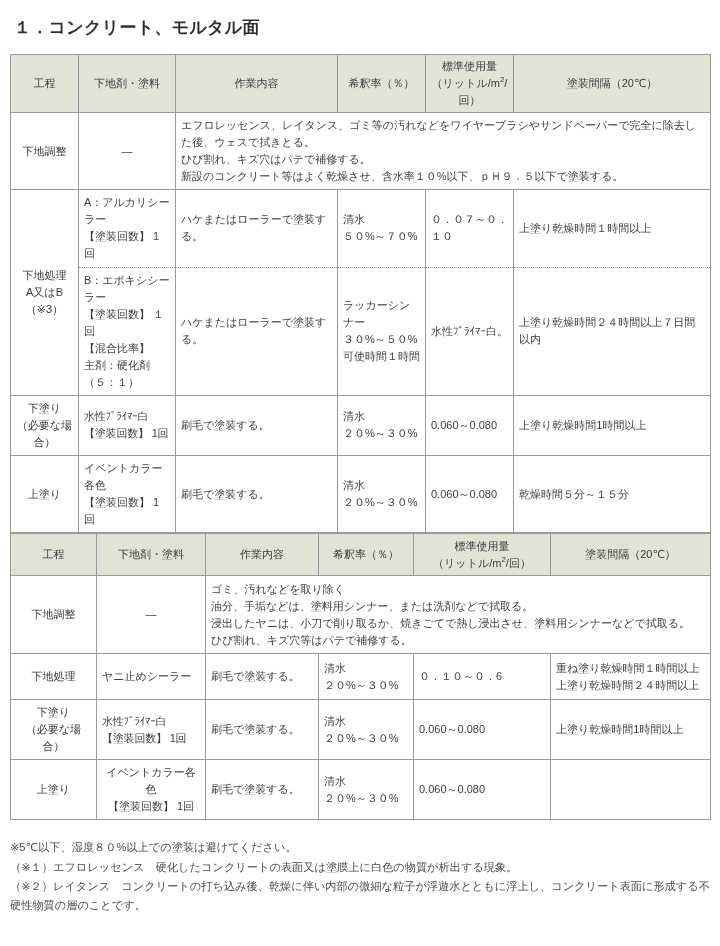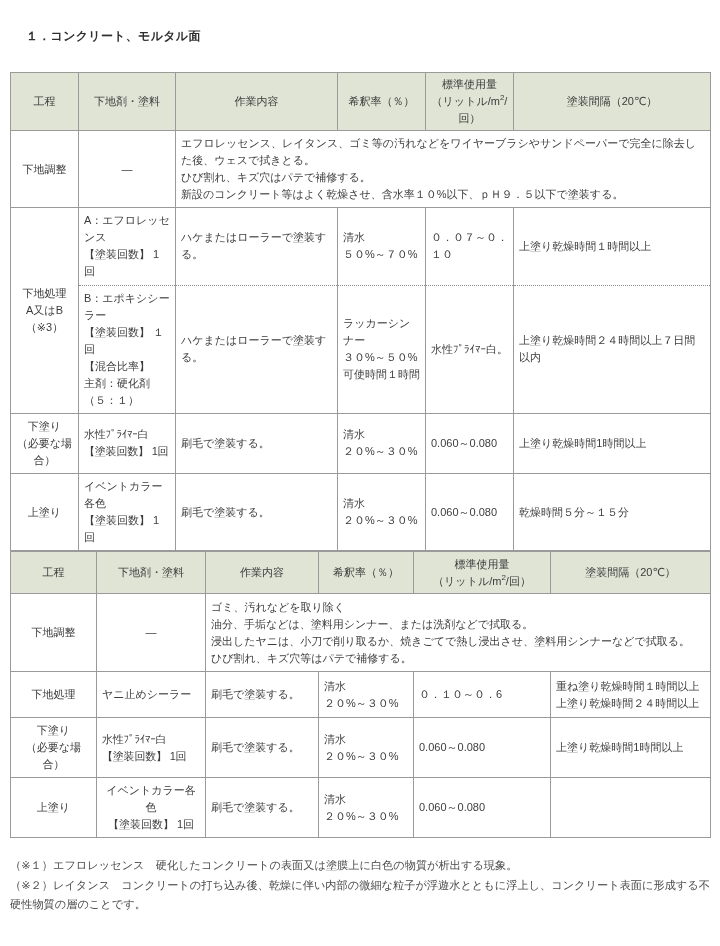--- a/index.html
+++ b/index.html
@@ -17,25 +17,25 @@
   .page {
     position: relative;
     width: 720px;
     height: 946px;
     box-sizing: border-box;
     padding: 0 10px;
   }
 
   
   .section-title {
-    font-size: 12px;
+    font-size: 17px;
     font-weight: bold;
     color: #2e2e2e;
     letter-spacing: 0.3px;
-    margin: 16px;
+    margin: 4px;
     padding: 0;
   }
   .sec1-title { padding-top: 12px; padding-bottom: 11px; }
   .sec2-title { padding-top: 22px; padding-bottom: 11px; }
 
   
   table.spec {
     border-collapse: collapse;
     table-layout: fixed;
     width: 700px;
@@ -137,21 +137,21 @@
         <td class="ctr">―</td>
         <td class="lft cell-lines" colspan="4" style="white-space:pre-wrap; vertical-align:middle;">エフロレッセンス、レイタンス、ゴミ等の汚れなどをワイヤーブラシやサンドペーパーで完全に除去した後、ウェスで拭きとる。
 ひび割れ、キズ穴はパテで補修する。
 新設のコンクリート等はよく乾燥させ、含水率１０%以下、ｐＨ９．５以下で塗装する。</td>
       </tr>
 
       <tr class="sub-a">
         <td class="ctr" rowspan="2" style="white-space:pre-wrap; height:58px">下地処理
 A又はB
 （※3）</td>
-        <td class="lft dotted-bottom" style="white-space:pre-wrap">A：エフロレッセンス
+        <td class="lft dotted-bottom" style="white-space:pre-wrap">A：アルカリシーラー
 【塗装回数】 1回</td>
         <td class="lft dotted-bottom">ハケまたはローラーで塗装する。</td>
         <td class="lft dotted-bottom" style="white-space:pre-wrap">清水
 ５０%～７０%</td>
         <td class="lft dotted-bottom">０．０７～０．１０</td>
         <td class="lft dotted-bottom">上塗り乾燥時間１時間以上</td>
       </tr>
 
       <tr class="sub-b">
         <td class="lft dotted-top" style="white-space:pre-wrap; height:96px">B：エポキシシーラー
@@ -256,18 +256,19 @@
         <td class="lft">刷毛で塗装する。</td>
         <td class="lft" style="white-space:pre-wrap">清水
 ２０%～３０%</td>
         <td class="lft">0.060～0.080</td>
         <td class="lft"></td>
       </tr>
     </tbody>
   </table>
 
   <div class="notes">
+    <p>※5℃以下、湿度８０%以上での塗装は避けてください。</p>
     <p>（※１）エフロレッセンス　硬化したコンクリートの表面又は塗膜上に白色の物質が析出する現象。</p>
     <p>（※２）レイタンス　コンクリートの打ち込み後、乾燥に伴い内部の微細な粒子が浮遊水とともに浮上し、コンクリート表面に形成する不硬性物質の層のことです。</p>
 
   </div>
 
 </div>
 
 </body></html>

